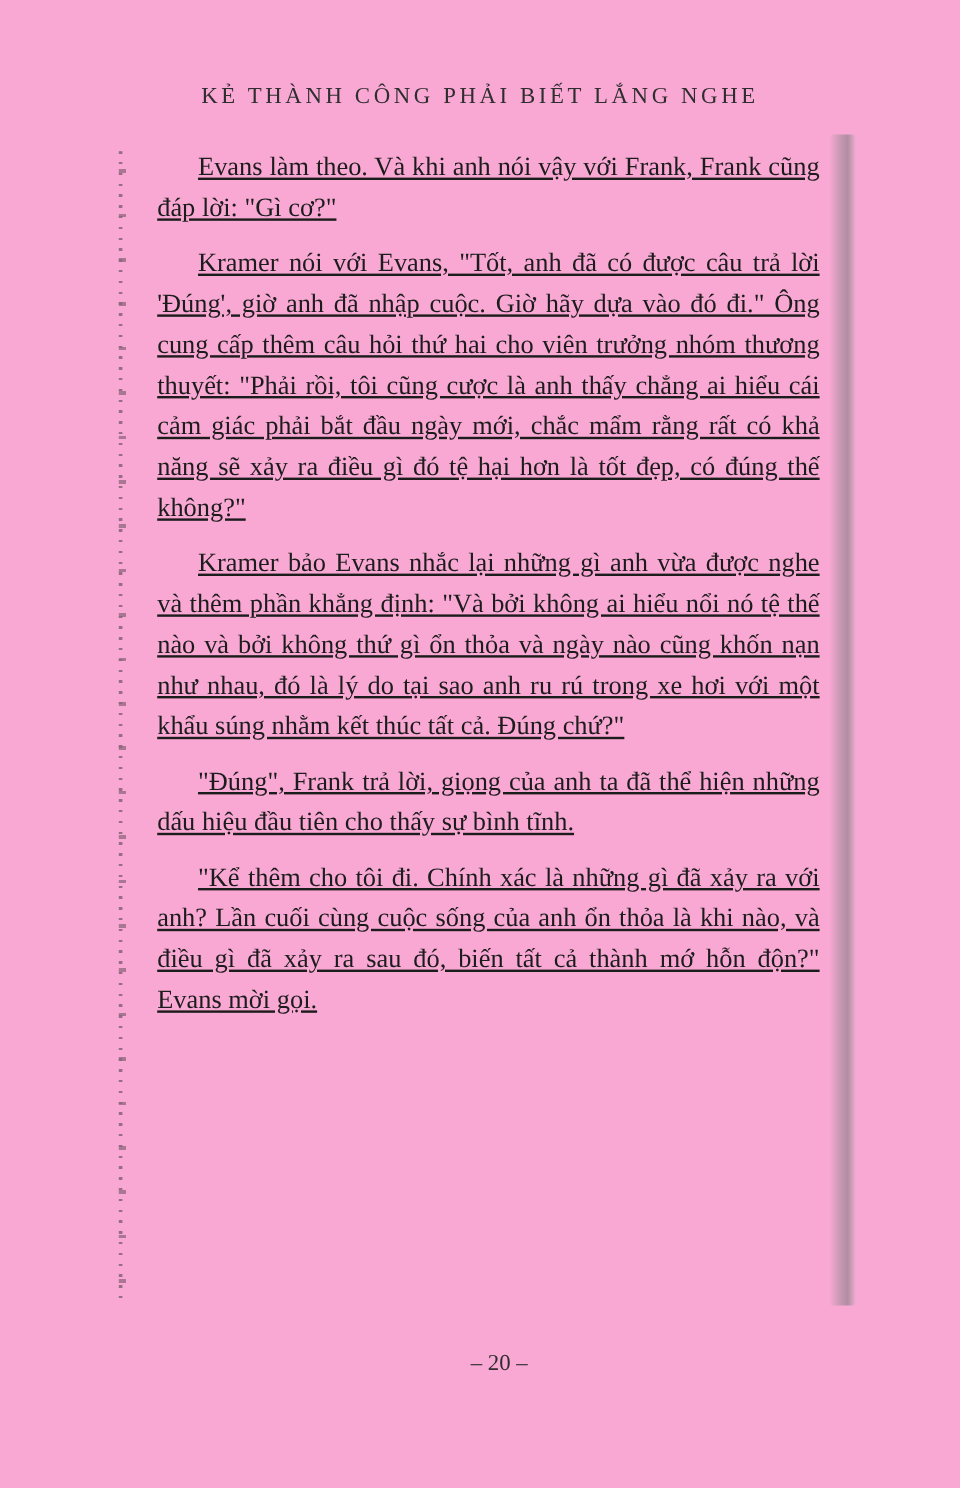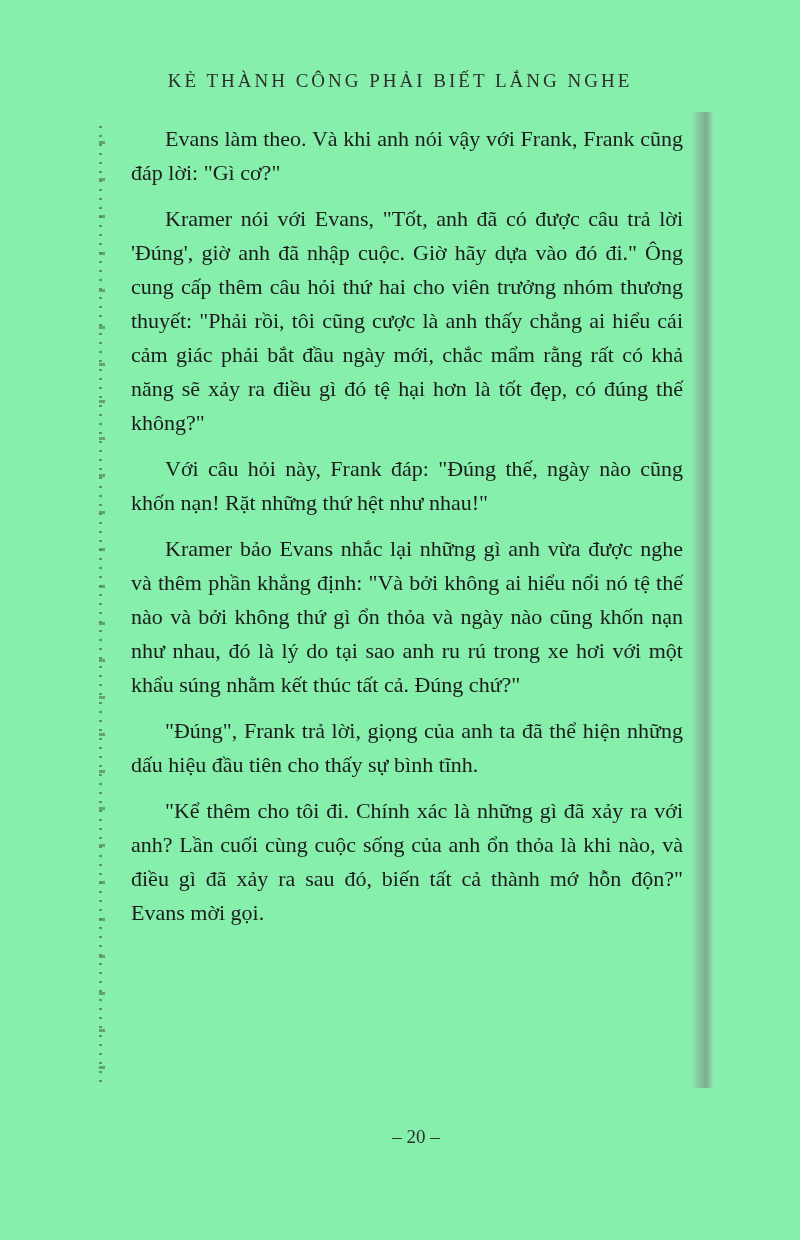--- a/index.html
+++ b/index.html
@@ -4,21 +4,21 @@
 <style>
   html, body {
     margin: 0;
     padding: 0;
     background: #ffffff;
   }
   .page {
     position: relative;
     width: 800px;
     height: 1240px;
-    background: #86efac;
+    background: #f9a8d4;
     font-family: "Liberation Serif", serif;
     color: #1c1c1c;
     overflow: hidden;
   }
   .running-header {
     position: absolute;
     top: 70px;
     left: 0;
     width: 100%;
     text-align: center;
@@ -28,20 +28,21 @@
   }
   .textblock {
     position: absolute;
     top: 122px;
     left: 131px;
     width: 552px;
     font-size: 22px;
     line-height: 34px;
     text-align: justify;
     color: #1c1c1c;
+    text-decoration: underline;
   }
   .textblock p {
     margin: 0 0 12px 0;
     text-indent: 34px;
   }
   .page-number {
     position: absolute;
     top: 1126px;
     left: 16px;
     width: 100%;
@@ -89,21 +90,20 @@
 <div class="page">
 
   <div class="binding-marks"></div>
   <div class="edge-shadow"></div>
 
   <div class="running-header">KẺ THÀNH CÔNG PHẢI BIẾT LẮNG NGHE</div>
 
   <div class="textblock">
     <p>Evans làm theo. Và khi anh nói vậy với Frank, Frank cũng đáp lời: "Gì cơ?"</p>
     <p>Kramer nói với Evans, "Tốt, anh đã có được câu trả lời 'Đúng', giờ anh đã nhập cuộc. Giờ hãy dựa vào đó đi." Ông cung cấp thêm câu hỏi thứ hai cho viên trưởng nhóm thương thuyết: "Phải rồi, tôi cũng cược là anh thấy chẳng ai hiểu cái cảm giác phải bắt đầu ngày mới, chắc mẩm rằng rất có khả năng sẽ xảy ra điều gì đó tệ hại hơn là tốt đẹp, có đúng thế không?"</p>
-    <p>Với câu hỏi này, Frank đáp: "Đúng thế, ngày nào cũng khốn nạn! Rặt những thứ hệt như nhau!"</p>
     <p>Kramer bảo Evans nhắc lại những gì anh vừa được nghe và thêm phần khẳng định: "Và bởi không ai hiểu nổi nó tệ thế nào và bởi không thứ gì ổn thỏa và ngày nào cũng khốn nạn như nhau, đó là lý do tại sao anh ru rú trong xe hơi với một khẩu súng nhằm kết thúc tất cả. Đúng chứ?"</p>
     <p>"Đúng", Frank trả lời, giọng của anh ta đã thể hiện những dấu hiệu đầu tiên cho thấy sự bình tĩnh.</p>
     <p>"Kể thêm cho tôi đi. Chính xác là những gì đã xảy ra với anh? Lần cuối cùng cuộc sống của anh ổn thỏa là khi nào, và điều gì đã xảy ra sau đó, biến tất cả thành mớ hỗn độn?" Evans mời gọi.</p>
   </div>
 
   <div class="page-number">– 20 –</div>
 
 </div>
 
 </body></html>

